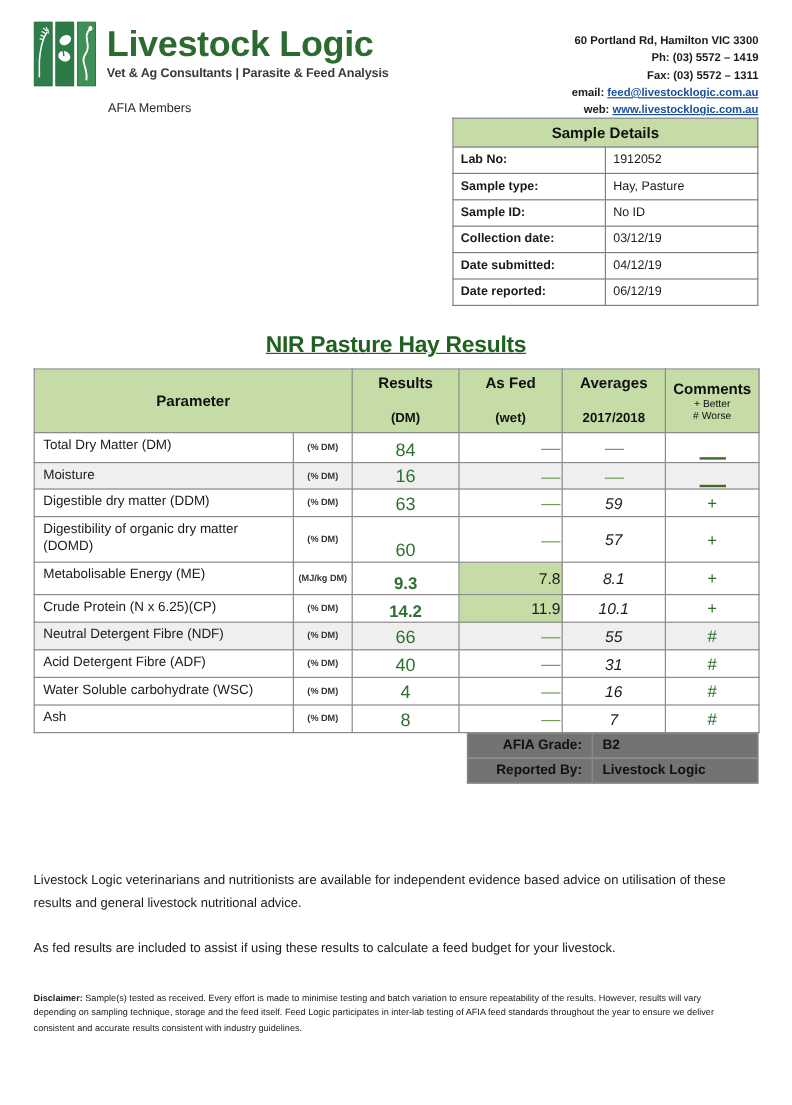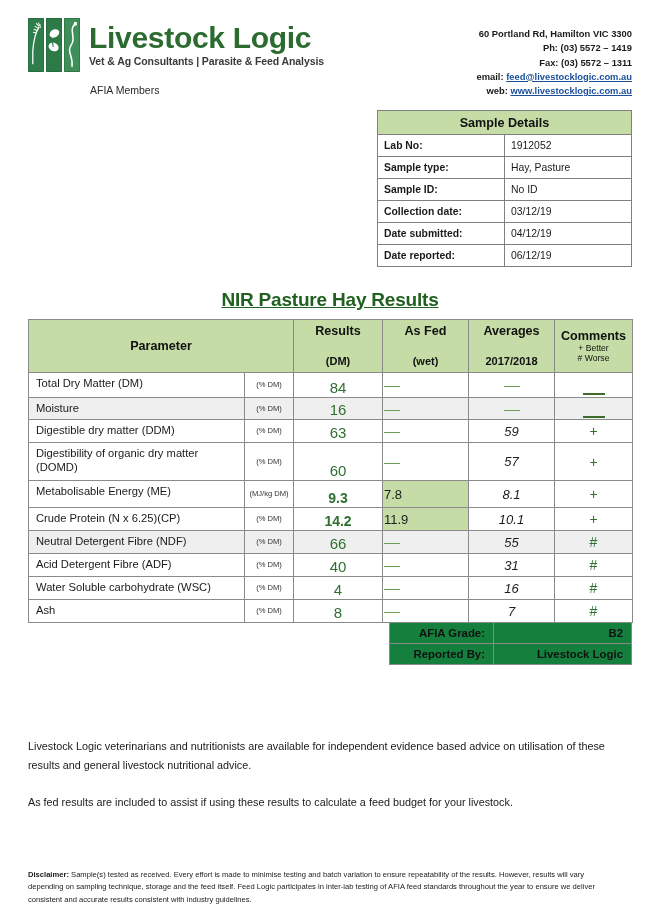--- a/index.html
+++ b/index.html
@@ -93,21 +93,21 @@
     color: #206020;
     text-decoration: underline;
     margin-top: 6px;
     letter-spacing: -0.2px;
   }
 
   
   .sample-wrap {
     display: flex;
     justify-content: flex-end;
-    margin-top: 12px;
+    margin-top: 0;
   }
   table.sample {
     border-collapse: collapse;
     width: 255px;
     font-size: 10.4px;
     table-layout: fixed;
   }
   table.sample th,
   table.sample td {
     border: 1px solid #808080;
@@ -173,31 +173,32 @@
     color: #1a1a1a;
     line-height: 1.25;
   }
   td.p-unit {
     font-size: 7.6px;
     text-align: center;
     vertical-align: middle;
     color: #333;
     line-height: 1.12;
     padding: 1px;
+    font-weight: bold;
   }
   td.c-result {
     text-align: center;
     vertical-align: bottom;
     font-size: 15px;
     color: #2f7030;
     padding-bottom: 1px;
   }
   td.c-result.bold { font-weight: bold; font-size: 14px; }
   td.c-asfed {
-    text-align: left;
+    text-align: right;
     vertical-align: middle;
     font-size: 13px;
     color: #1d1d1d;
   }
   td.c-asfed.hl { background: #c5dca6; font-size: 13px; }
   td.c-avg {
     text-align: center;
     vertical-align: middle;
     font-size: 13px;
     font-style: italic;
@@ -235,49 +236,48 @@
     margin-top: -1px;
   }
   table.grade {
     border-collapse: collapse;
     table-layout: fixed;
     width: 243px;
     font-size: 11.4px;
   }
   table.grade td {
     border: 1px solid #8a8a8a;
-    background: #15803d;
+    background: #737373;
     height: 21px;
     padding: 2px 8px;
     font-weight: bold;
     box-sizing: border-box;
     color: #111;
   }
   table.grade td.g-label { text-align: right; width: 104px; }
-  table.grade td.g-val { text-align: right; }
+  table.grade td.g-val { text-align: left; }
 
   
   .notes { margin-top: 72px; }
   .notes p {
     font-size: 10.8px;
     color: #1a1a1a;
     line-height: 1.72;
     margin: 0 0 18px 0;
   }
 
   
   .disclaimer {
     position: absolute;
     left: 28px;
     right: 40px;
     top: 826px;
     font-size: 7.6px;
     line-height: 1.62;
     color: #1a1a1a;
-    margin-top: 43px;
   }
   .disclaimer b { font-weight: bold; }
 </style>
 </head>
 <body>
 
 <div class="page">
 
   <div class="header">
 

